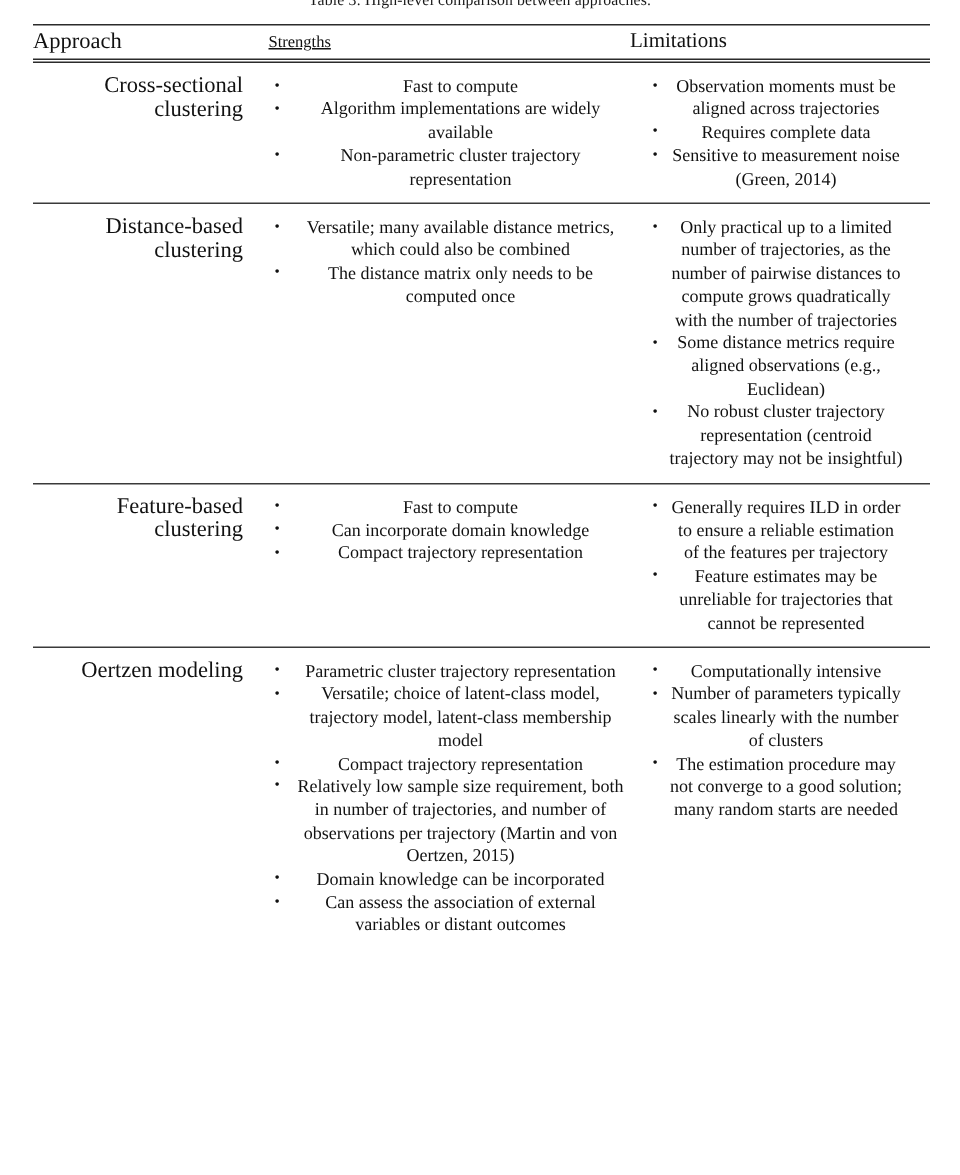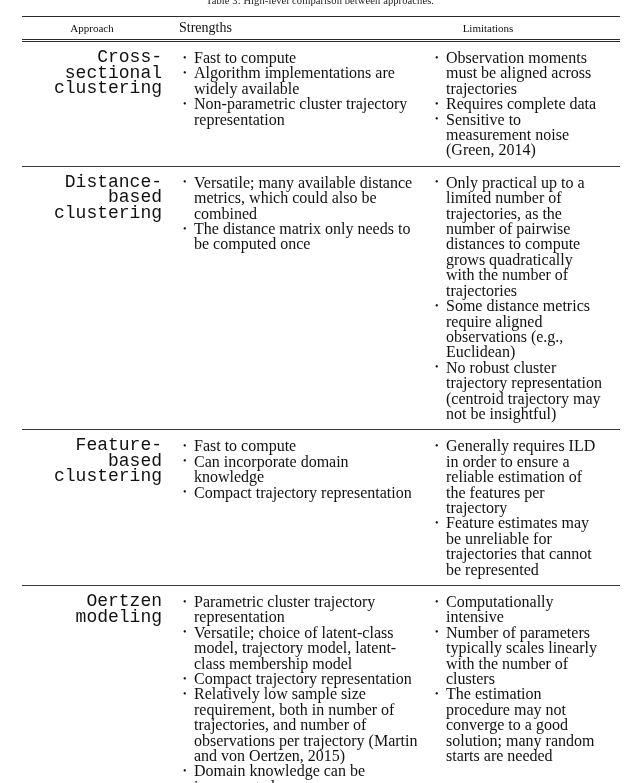--- a/index.html
+++ b/index.html
@@ -54,53 +54,53 @@
   }
 
   
   .head-row {
     display: flex;
     height: 22px;
     align-items: center;
   }
   .head-approach {
     width: 148px;
-    text-align: center;
+    text-align: left;
     padding-right: 8px;
     box-sizing: border-box;
-    font-size: 11px;
+    font-size: 15px;
   }
   .head-strengths {
     width: 250px;
     padding-left: 9px;
     box-sizing: border-box;
-    font-size: 14px;
+    font-size: 11px;
+    text-decoration: underline;
   }
   .head-limitations {
     flex: 1;
-    text-align: center;
-    font-size: 11px;
+    text-align: left;
+    font-size: 14px;
     padding-right: 64px;
     box-sizing: border-box;
   }
 
   
   .row {
     display: flex;
     align-items: flex-start;
   }
   .cell-approach {
     width: 148px;
     box-sizing: border-box;
     padding-right: 8px;
     padding-top: 8px;
     text-align: right;
-    font-size: 18px;
+    font-size: 15px;
     line-height: 15.5px;
-    font-family: Liberation Mono, monospace;
   }
   .cell-approach .wrapname {
     display: inline-block;
     text-align: right;
     max-width: 108px;
   }
   .cell-strengths {
     width: 250px;
     box-sizing: border-box;
     padding-left: 13px;
@@ -115,24 +115,25 @@
   }
 
   ul.blist {
     margin: 0;
     padding: 0;
     list-style: none;
   }
   ul.blist > li {
     position: relative;
     padding-left: 11px;
-    font-size: 16px;
+    font-size: 12px;
     line-height: 15.4px;
     margin: 0 0 0 0;
     text-indent: 0;
+    text-align: center;
   }
   ul.blist > li::before {
     content: "\2022";
     position: absolute;
     left: 0;
     top: -0.5px;
     font-size: 10px;
     line-height: 15.4px;
   }
 

